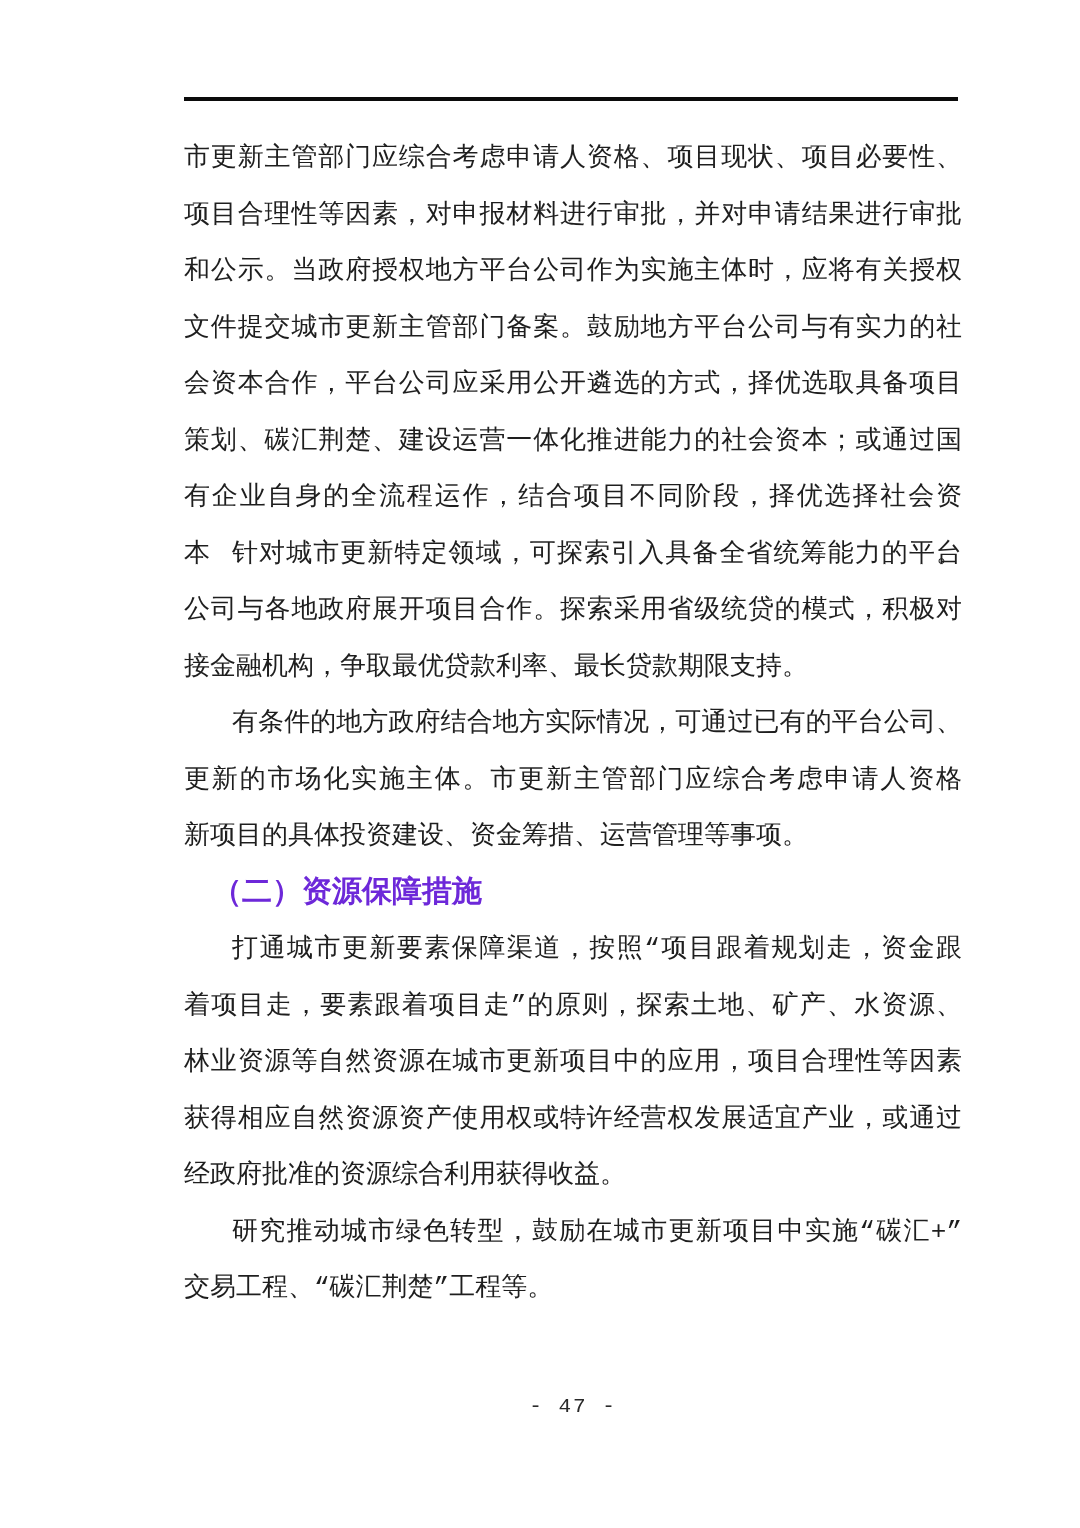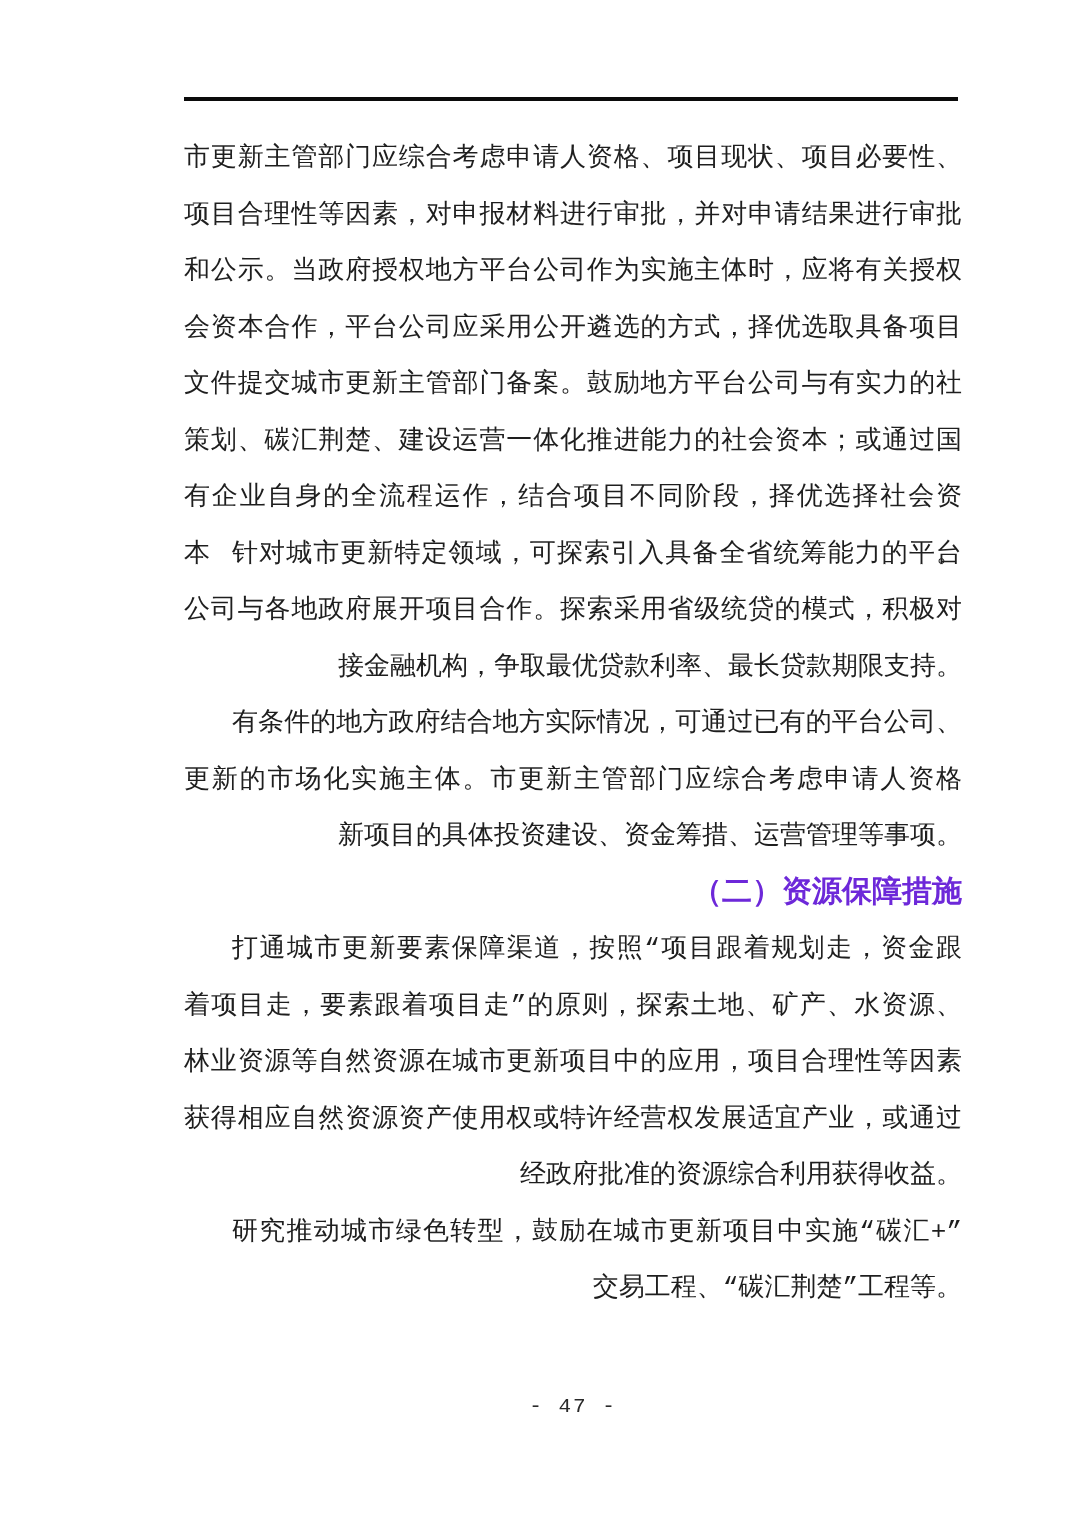--- a/index.html
+++ b/index.html
@@ -33,21 +33,20 @@
   }
   .line {
     margin: 0;
     padding: 0;
     height: 56.5px;
     line-height: 56.5px;
     font-size: 26px;
     font-weight: normal;
     color: #1e1e1e;
     white-space: nowrap;
-    text-align: right;
   }
   .line.full {
     white-space: normal;
     text-align: justify;
     text-align-last: justify;
     -moz-text-align-last: justify;
   }
   .line.indent {
     padding-left: 48px;
   }
@@ -74,22 +73,22 @@
 <body>
 
 <div class="page">
 
   <div class="top-rule"></div>
 
   <main class="content">
     <p class="line full">市更新主管部门应综合考虑申请人资格、项目现状、项目必要性、</p>
     <p class="line full">项目合理性等因素，对申报材料进行审批，并对申请结果进行审批</p>
     <p class="line full">和公示。当政府授权地方平台公司作为实施主体时，应将有关授权</p>
+    <p class="line full">文件提交城市更新主管部门备案。鼓励地方平台公司与有实力的社</p>
     <p class="line full">会资本合作，平台公司应采用公开遴选的方式，择优选取具备项目</p>
-    <p class="line full">文件提交城市更新主管部门备案。鼓励地方平台公司与有实力的社</p>
     <p class="line full">策划、碳汇荆楚、建设运营一体化推进能力的社会资本；或通过国</p>
     <p class="line full">有企业自身的全流程运作，结合项目不同阶段，择优选择社会资本。</p>
     <p class="line full indent">针对城市更新特定领域，可探索引入具备全省统筹能力的平台</p>
     <p class="line full">公司与各地政府展开项目合作。探索采用省级统贷的模式，积极对</p>
     <p class="line">接金融机构，争取最优贷款利率、最长贷款期限支持。</p>
     <p class="line full indent">有条件的地方政府结合地方实际情况，可通过已有的平台公司、</p>
     <p class="line full">更新的市场化实施主体。市更新主管部门应综合考虑申请人资格</p>
     <p class="line">新项目的具体投资建设、资金筹措、运营管理等事项。</p>
     <h2 class="line heading">（二）资源保障措施</h2>
     <p class="line full indent">打通城市更新要素保障渠道，按照“项目跟着规划走，资金跟</p>

